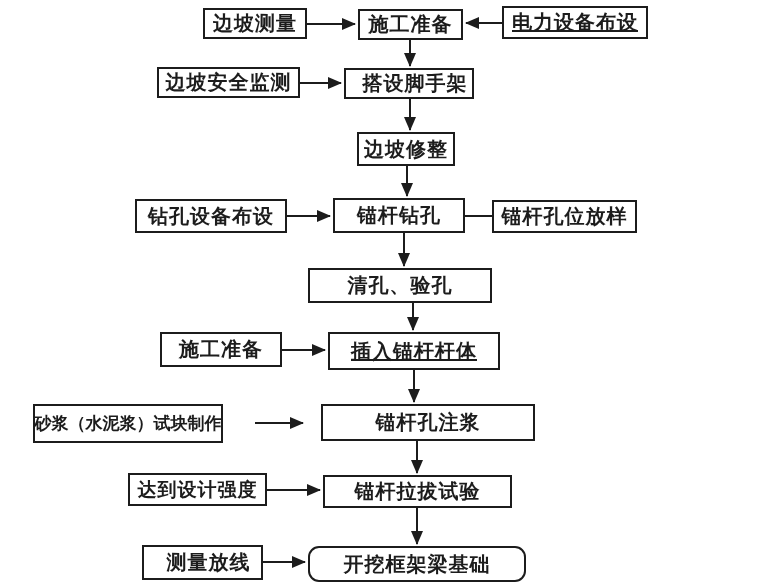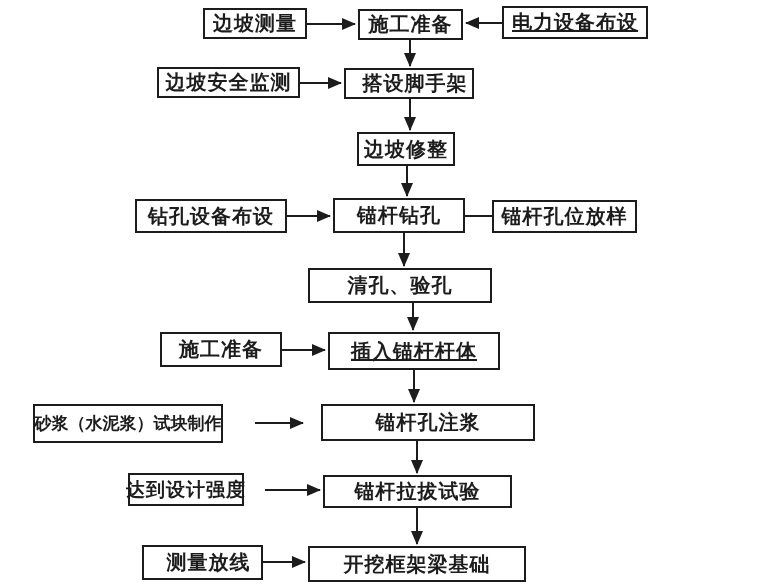--- a/index.html
+++ b/index.html
@@ -16,28 +16,28 @@
   }
   
   .n-construction-prep{left:358px;top:9px;width:105px;height:31px;}
   .n-scaffolding{left:344px;top:68px;width:130px;height:31px;padding-left:12px;}
   .n-slope-trimming{left:357px;top:132px;width:98px;height:34px;}
   .n-anchor-drilling{left:333px;top:198px;width:132px;height:35px;}
   .n-hole-cleaning{left:308px;top:268px;width:184px;height:35px;}
   .n-insert-anchor{left:328px;top:332px;width:172px;height:38px;text-decoration:underline;}
   .n-grouting{left:306px;top:404px;width:214px;height:37px;margin-left:15px;}
   .n-pullout-test{left:323px;top:475px;width:189px;height:33px;}
-  .n-excavation{left:308px;top:546px;width:218px;height:36px;}
+  .n-excavation{left:308px;top:546px;width:218px;height:36px;border-radius:11px;}
   
   .n-slope-survey{left:203px;top:8px;width:104px;height:31px;}
   .n-slope-monitoring{left:157px;top:67px;width:143px;height:31px;}
   .n-drilling-equipment{left:135px;top:199px;width:152px;height:34px;}
   .n-bracket-welding{left:160px;top:332px;width:122px;height:35px;}
   .n-mortar-blocks{left:33px;top:404px;width:190px;height:39px;font-size:17px;letter-spacing:0;}
-  .n-design-strength{left:128px;top:473px;width:116px;height:33px;font-size:19px;}
+  .n-design-strength{left:128px;top:473px;width:139px;height:33px;font-size:19px;}
   .n-survey-layout{left:142px;top:545px;width:121px;height:35px;padding-left:12px;}
   
   .n-power-equipment{left:502px;top:6px;width:146px;height:33px;text-decoration:underline;}
   .n-hole-layout{left:492px;top:200px;width:145px;height:33px;}
 </style>
 </head>
 <body>
 
 <div class="stage">
 

